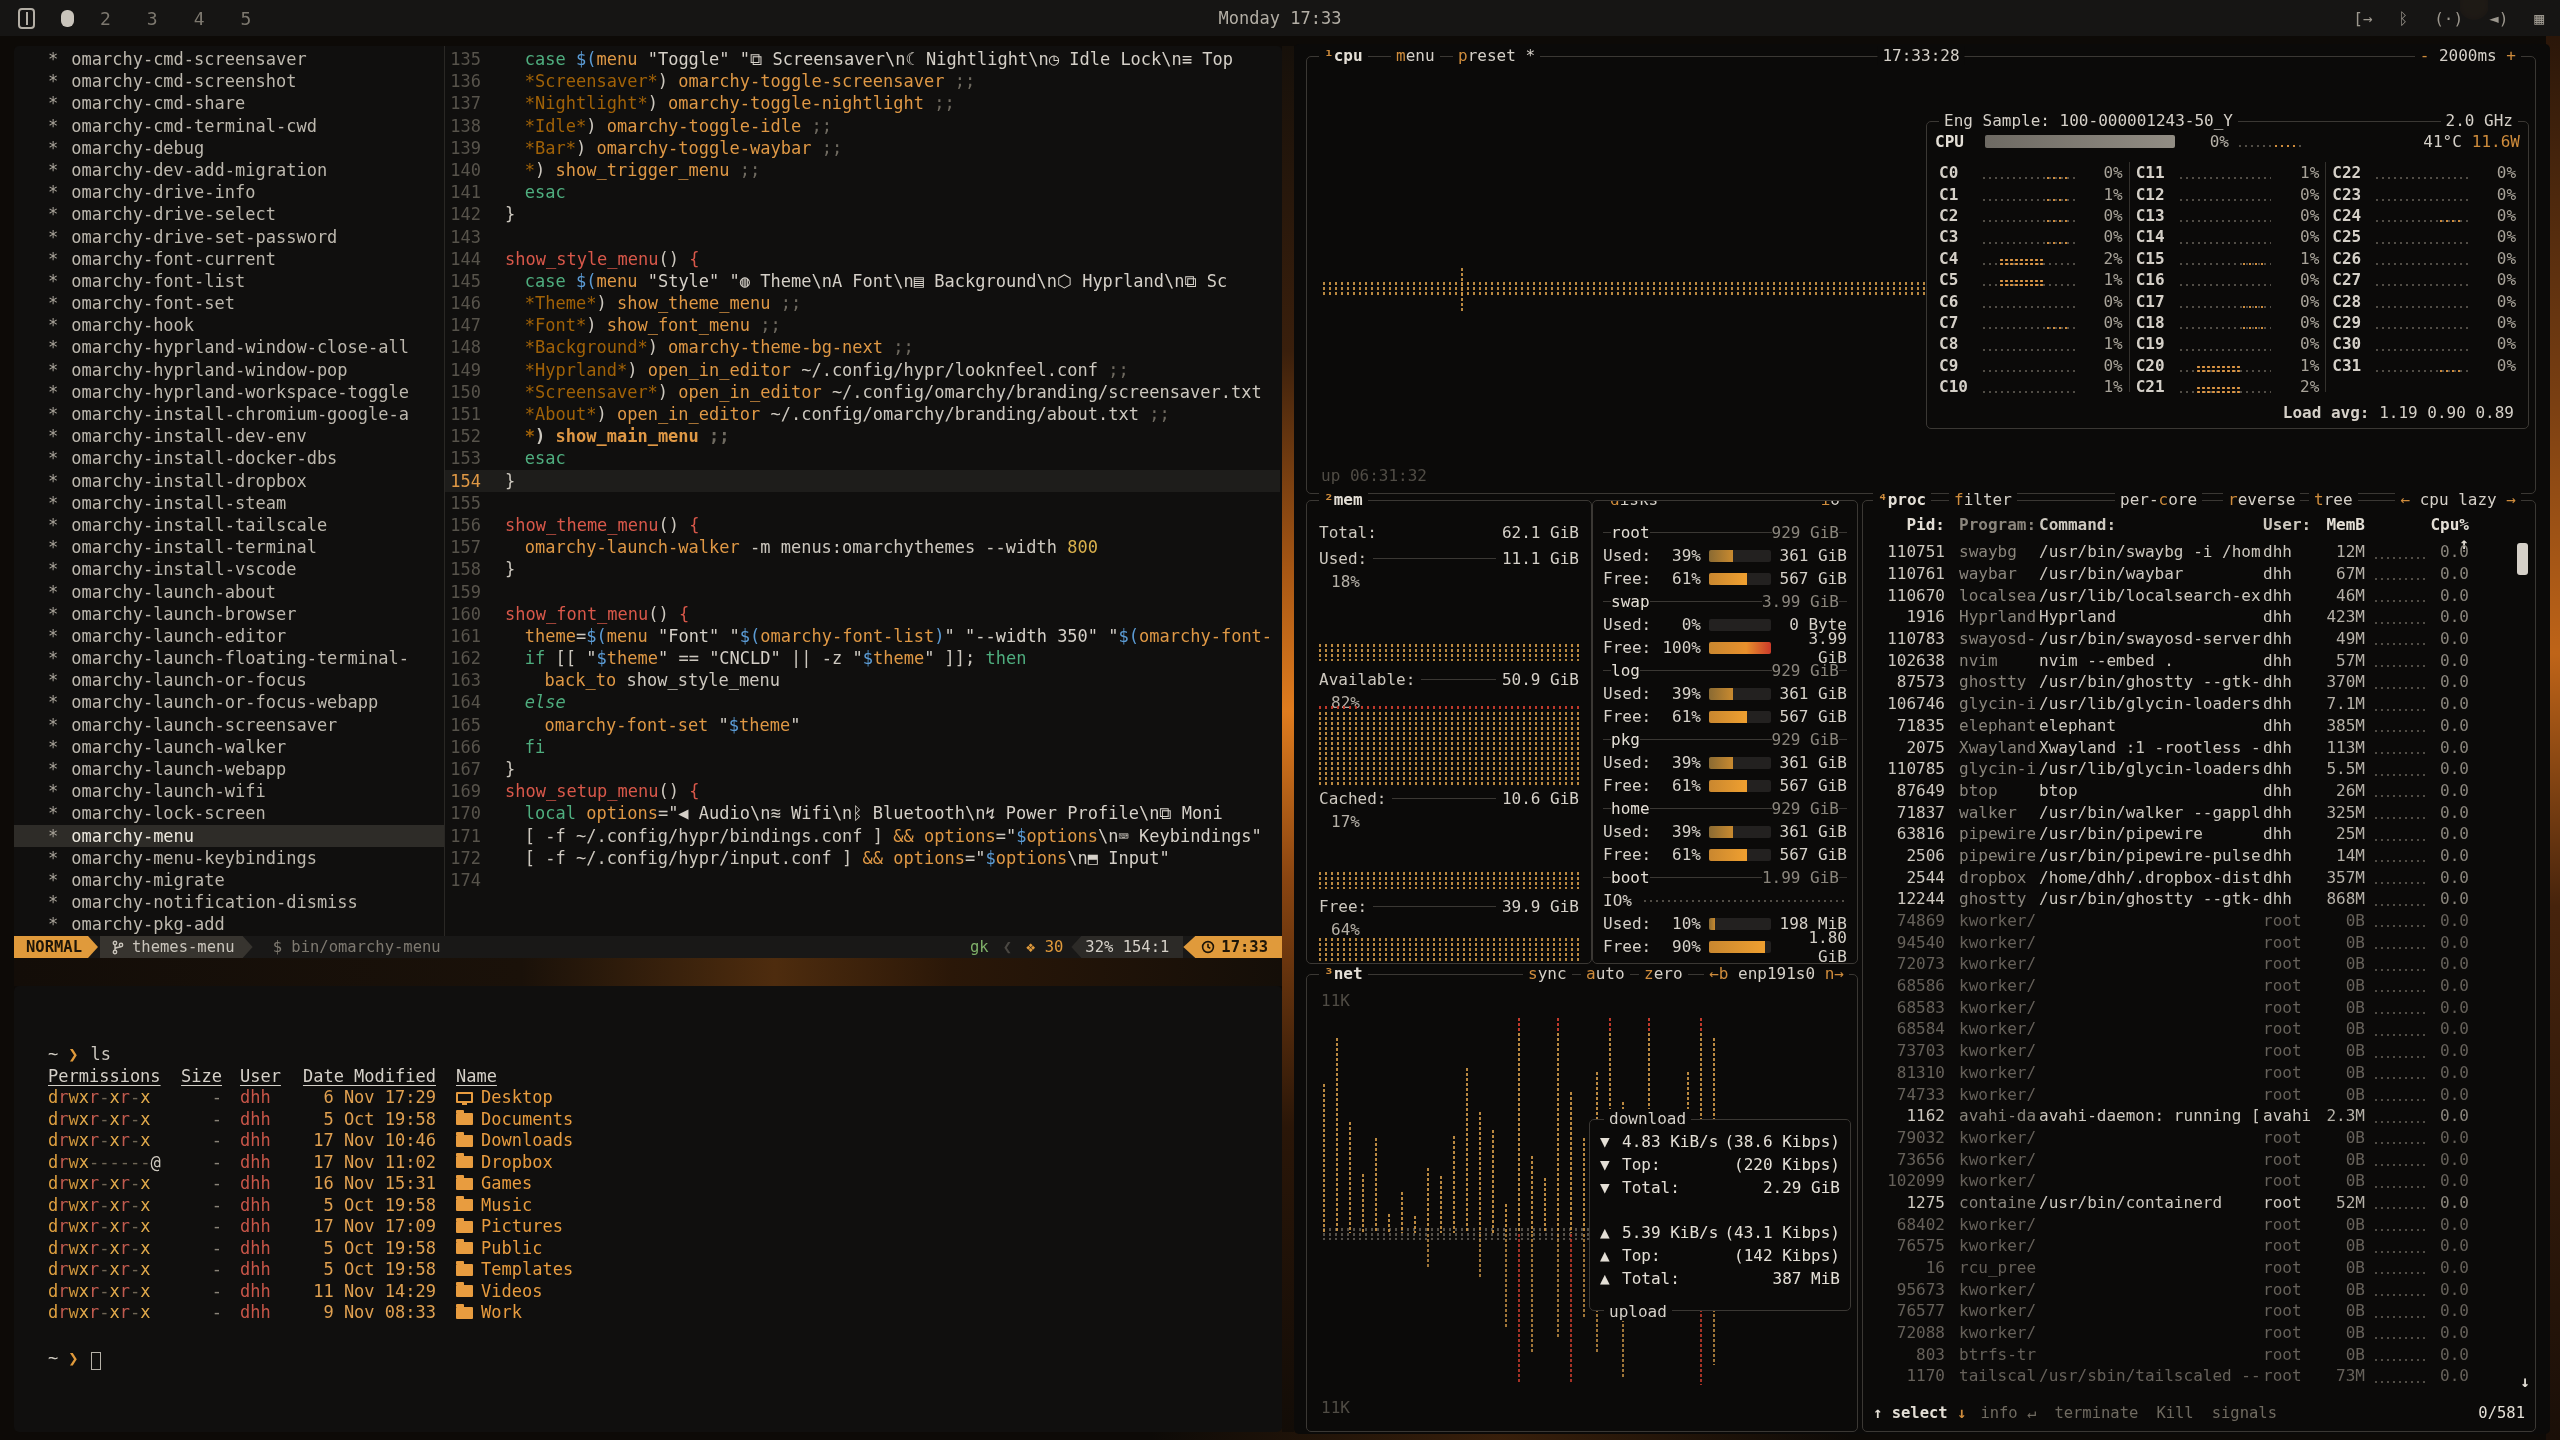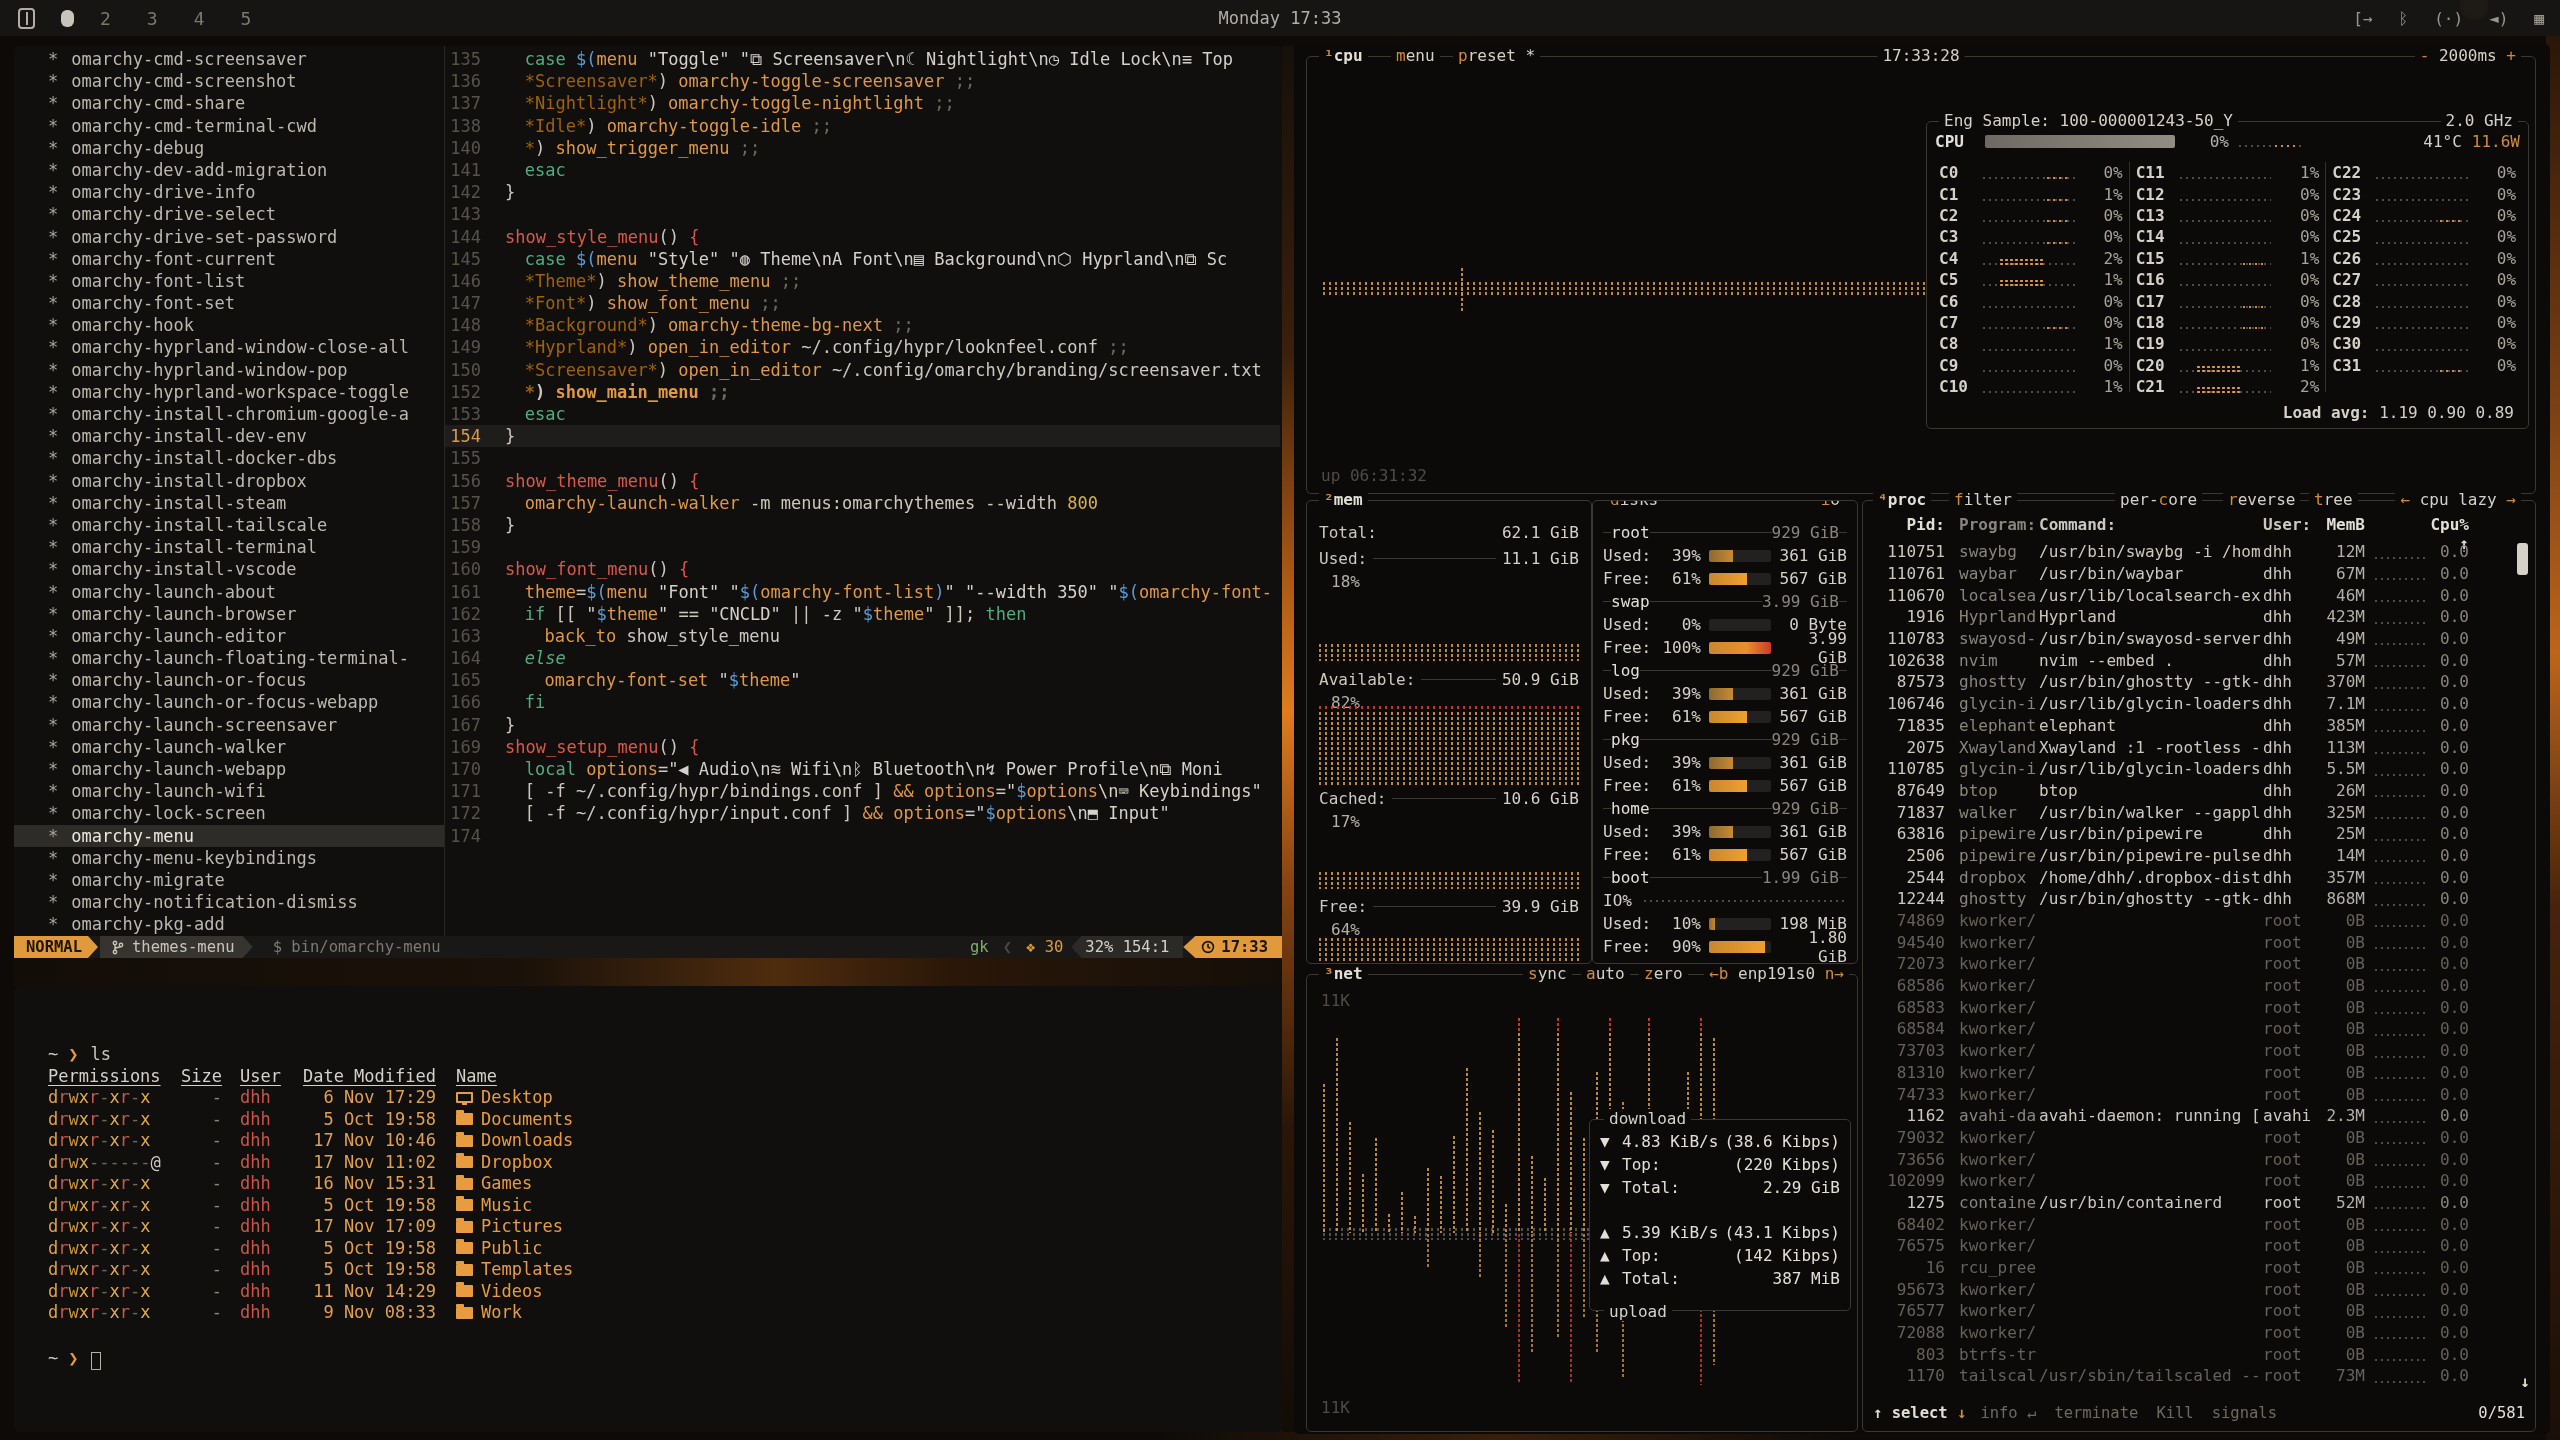--- a/index.html
+++ b/index.html
@@ -266,31 +266,33 @@
         <div class="frow"><span class="star">*</span><span class="fname">omarchy-migrate</span></div>
         <div class="frow"><span class="star">*</span><span class="fname">omarchy-notification-dismiss</span></div>
         <div class="frow"><span class="star">*</span><span class="fname">omarchy-pkg-add</span></div>
       </div>
     <div id="pane-sep"></div>
     <div id="code-pane">
         <div class="crow"><span class="gut">135</span><span style="padding-left: 27.8px;"><span class="tk-k">case </span><span class="tk-b">$(</span><span class="tk-f">menu</span><span class="tk-d"> </span><span class="tk-s">"Toggle" "⧉ Screensaver\n☾ Nightlight\n◷ Idle Lock\n≡ Top</span></span></div>
         <div class="crow"><span class="gut">136</span><span style="padding-left: 27.8px;"><span class="tk-p">*Screensaver*</span><span class="tk-d">) </span><span class="tk-f">omarchy-toggle-screensaver</span><span class="tk-o"> ;;</span></span></div>
         <div class="crow"><span class="gut">137</span><span style="padding-left: 27.8px;"><span class="tk-p">*Nightlight*</span><span class="tk-d">) </span><span class="tk-f">omarchy-toggle-nightlight</span><span class="tk-o"> ;;</span></span></div>
         <div class="crow"><span class="gut">138</span><span style="padding-left: 27.8px;"><span class="tk-p">*Idle*</span><span class="tk-d">) </span><span class="tk-f">omarchy-toggle-idle</span><span class="tk-o"> ;;</span></span></div>
+        <div class="crow"><span class="gut">139</span><span style="padding-left: 27.8px;"><span class="tk-p">*Bar*</span><span class="tk-d">) </span><span class="tk-f">omarchy-toggle-waybar</span><span class="tk-o"> ;;</span></span></div>
         <div class="crow"><span class="gut">140</span><span style="padding-left: 27.8px;"><span class="tk-p">*</span><span class="tk-d">) </span><span class="tk-f">show_trigger_menu</span><span class="tk-o"> ;;</span></span></div>
         <div class="crow"><span class="gut">141</span><span style="padding-left: 27.8px;"><span class="tk-k">esac</span></span></div>
         <div class="crow"><span class="gut">142</span><span style="padding-left: 8px;"><span class="tk-d">}</span></span></div>
         <div class="crow"><span class="gut">143</span><span style="padding-left: 8px;"></span></div>
         <div class="crow"><span class="gut">144</span><span style="padding-left: 8px;"><span class="tk-r">show_style_menu</span><span class="tk-d">() </span><span class="tk-r">{</span></span></div>
         <div class="crow"><span class="gut">145</span><span style="padding-left: 27.8px;"><span class="tk-k">case </span><span class="tk-b">$(</span><span class="tk-f">menu</span><span class="tk-d"> </span><span class="tk-s">"Style" "◍ Theme\nA Font\n▤ Background\n⬡ Hyprland\n⧉ Sc</span></span></div>
         <div class="crow"><span class="gut">146</span><span style="padding-left: 27.8px;"><span class="tk-p">*Theme*</span><span class="tk-d">) </span><span class="tk-f">show_theme_menu</span><span class="tk-o"> ;;</span></span></div>
         <div class="crow"><span class="gut">147</span><span style="padding-left: 27.8px;"><span class="tk-p">*Font*</span><span class="tk-d">) </span><span class="tk-f">show_font_menu</span><span class="tk-o"> ;;</span></span></div>
         <div class="crow"><span class="gut">148</span><span style="padding-left: 27.8px;"><span class="tk-p">*Background*</span><span class="tk-d">) </span><span class="tk-f">omarchy-theme-bg-next</span><span class="tk-o"> ;;</span></span></div>
         <div class="crow"><span class="gut">149</span><span style="padding-left: 27.8px;"><span class="tk-p">*Hyprland*</span><span class="tk-d">) </span><span class="tk-f">open_in_editor</span><span class="tk-d"> ~/.config/hypr/looknfeel.conf</span><span class="tk-o"> ;;</span></span></div>
         <div class="crow"><span class="gut">150</span><span style="padding-left: 27.8px;"><span class="tk-p">*Screensaver*</span><span class="tk-d">) </span><span class="tk-f">open_in_editor</span><span class="tk-d"> ~/.config/omarchy/branding/screensaver.txt</span></span></div>
+        <div class="crow"><span class="gut">151</span><span style="padding-left: 27.8px;"><span class="tk-p">*About*</span><span class="tk-d">) </span><span class="tk-f">open_in_editor</span><span class="tk-d"> ~/.config/omarchy/branding/about.txt </span><span class="tk-o">;;</span></span></div>
         <div class="crow"><span class="gut">152</span><span style="padding-left: 27.8px; font-weight: bold;"><span class="tk-p">*</span><span class="tk-d">) </span><span class="tk-f">show_main_menu</span><span class="tk-o"> ;;</span></span></div>
         <div class="crow"><span class="gut">153</span><span style="padding-left: 27.8px;"><span class="tk-k">esac</span></span></div>
         <div class="crow cur"><span class="gut">154</span><span style="padding-left: 8px;"><span class="tk-d">}</span></span></div>
         <div class="crow"><span class="gut">155</span><span style="padding-left: 8px;"></span></div>
         <div class="crow"><span class="gut">156</span><span style="padding-left: 8px;"><span class="tk-r">show_theme_menu</span><span class="tk-d">() </span><span class="tk-r">{</span></span></div>
         <div class="crow"><span class="gut">157</span><span style="padding-left: 27.8px;"><span class="tk-f">omarchy-launch-walker</span><span class="tk-d"> -m menus:omarchythemes --width </span><span class="tk-n">800</span></span></div>
         <div class="crow"><span class="gut">158</span><span style="padding-left: 8px;"><span class="tk-d">}</span></span></div>
         <div class="crow"><span class="gut">159</span><span style="padding-left: 8px;"></span></div>
         <div class="crow"><span class="gut">160</span><span style="padding-left: 8px;"><span class="tk-r">show_font_menu</span><span class="tk-d">() </span><span class="tk-r">{</span></span></div>
         <div class="crow"><span class="gut">161</span><span style="padding-left: 27.8px;"><span class="tk-f">theme</span><span class="tk-d">=</span><span class="tk-b">$(</span><span class="tk-f">menu</span><span class="tk-d"> </span><span class="tk-s">"Font" "</span><span class="tk-b">$(</span><span class="tk-f">omarchy-font-list</span><span class="tk-b">)</span><span class="tk-s">" "--width 350" "</span><span class="tk-b">$(</span><span class="tk-f">omarchy-font-</span></span></div>

